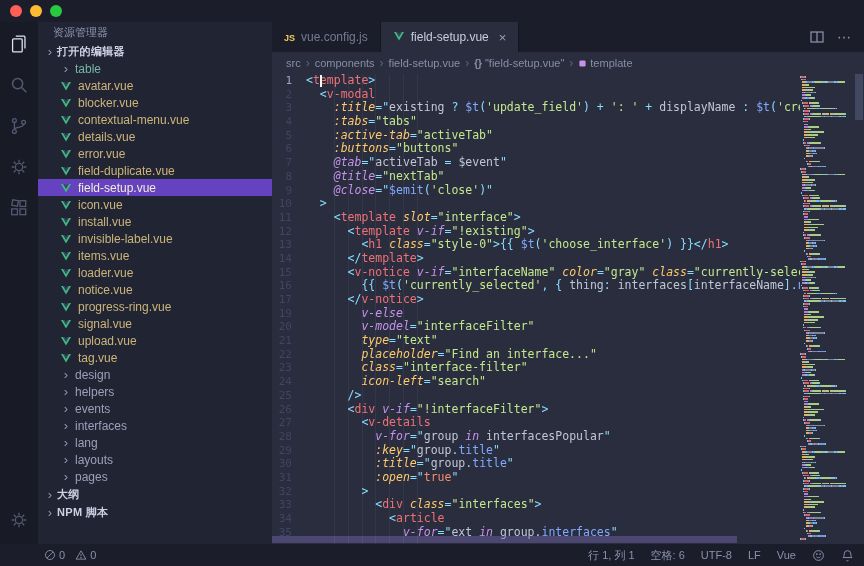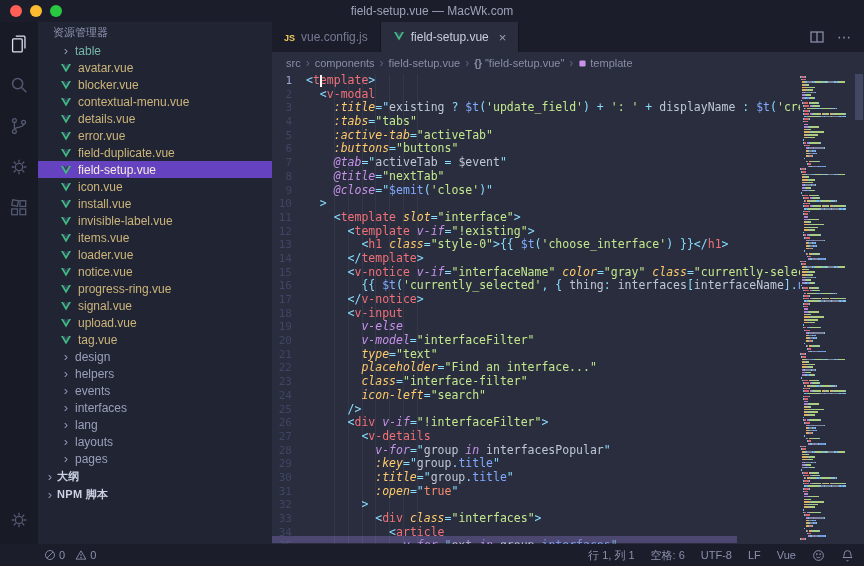--- a/index.html
+++ b/index.html
@@ -87,21 +87,20 @@
 </style>
 </head>
 <body>
 
 <div class="titlebar">
   <div class="traffic">
     <span class="dot red"></span>
     <span class="dot yel"></span>
     <span class="dot grn"></span>
   </div>
-  <div class="title-text">field-setup.vue — MacWk.com</div>
 </div>
 
 <div class="main">
   <div class="activity">
       <div class="act-icon active">
         <svg width="22" height="22" viewBox="0 0 24 24" fill="none" stroke="currentColor" stroke-width="1.4">
           <path d="M8.5 3.5h9a1 1 0 0 1 1 1v12.5"></path>
           <rect x="5" y="6.5" width="10.5" height="14" rx="1"></rect>
         </svg>
       </div>
@@ -137,20 +136,24 @@
       <div class="act-icon act-bottom">
         <svg width="22" height="22" viewBox="0 0 24 24" fill="none" stroke="currentColor" stroke-width="1.4">
           <circle cx="12" cy="12" r="4"></circle>
           <path d="M12 4v3M12 17v3M4 12h3M17 12h3M6.3 6.3l2.1 2.1M15.6 15.6l2.1 2.1M17.7 6.3l-2.1 2.1M8.4 15.6l-2.1 2.1"></path>
         </svg>
       </div>
     </div>
 
   <div class="sidebar">
     <div class="sidebar-title">资源管理器</div>
+    <div class="section-row">
+      <span class="chev"></span>
+      <span>打开的编辑器</span>
+    </div>
     <div class="tree">
         <div class="tree-row">
           <span class="chev"></span>
           <span class="tree-label folder teal">table</span>
         </div>
         <div class="tree-row">
           <span class="vue-ic">
             <svg width="12" height="12" viewBox="0 0 24 24">
               <path fill="#41b883" d="M2 4h4.4L12 13.4 17.6 4H22L12 21z"></path>
               <path fill="#35495e" d="M6.4 4h3.4L12 7.8 14.2 4h3.4L12 13.4z"></path>
@@ -406,21 +409,20 @@
             <div class="code-line"><span class="ln">8</span><span class="lc"><span class="tk-i">    </span><span class="tk-d">@title</span><span class="tk-p">=</span><span class="tk-s">"nextTab"</span></span></div>
             <div class="code-line"><span class="ln">9</span><span class="lc"><span class="tk-i">    </span><span class="tk-d">@close</span><span class="tk-p">="</span><span class="tk-f">$emit</span><span class="tk-p">(</span><span class="tk-s">'close'</span><span class="tk-p">)"</span></span></div>
             <div class="code-line"><span class="ln">10</span><span class="lc"><span class="tk-i">  </span><span class="tk-p">&gt;</span></span></div>
             <div class="code-line"><span class="ln">11</span><span class="lc"><span class="tk-i">    </span><span class="tk-p">&lt;</span><span class="tk-t">template</span><span class="tk-i"> </span><span class="tk-a">slot</span><span class="tk-p">=</span><span class="tk-s">"interface"</span><span class="tk-p">&gt;</span></span></div>
             <div class="code-line"><span class="ln">12</span><span class="lc"><span class="tk-i">      </span><span class="tk-p">&lt;</span><span class="tk-t">template</span><span class="tk-i"> </span><span class="tk-d">v-if</span><span class="tk-p">=</span><span class="tk-s">"!existing"</span><span class="tk-p">&gt;</span></span></div>
             <div class="code-line"><span class="ln">13</span><span class="lc"><span class="tk-i">        </span><span class="tk-p">&lt;</span><span class="tk-t">h1</span><span class="tk-i"> </span><span class="tk-a">class</span><span class="tk-p">=</span><span class="tk-s">"style-0"</span><span class="tk-p">&gt;</span><span class="tk-p">{{ </span><span class="tk-f">$t</span><span class="tk-p">(</span><span class="tk-s">'choose_interface'</span><span class="tk-p">)</span><span class="tk-p"> }}</span><span class="tk-p">&lt;/</span><span class="tk-t">h1</span><span class="tk-p">&gt;</span></span></div>
             <div class="code-line"><span class="ln">14</span><span class="lc"><span class="tk-i">      </span><span class="tk-p">&lt;/</span><span class="tk-t">template</span><span class="tk-p">&gt;</span></span></div>
             <div class="code-line"><span class="ln">15</span><span class="lc"><span class="tk-i">      </span><span class="tk-p">&lt;</span><span class="tk-t">v-notice</span><span class="tk-i"> </span><span class="tk-d">v-if</span><span class="tk-p">=</span><span class="tk-s">"interfaceName"</span><span class="tk-i"> </span><span class="tk-a">color</span><span class="tk-p">=</span><span class="tk-s">"gray"</span><span class="tk-i"> </span><span class="tk-a">class</span><span class="tk-p">=</span><span class="tk-s">"currently-selected"</span></span></div>
             <div class="code-line"><span class="ln">16</span><span class="lc"><span class="tk-i">        </span><span class="tk-p">{{ </span><span class="tk-f">$t</span><span class="tk-p">(</span><span class="tk-s">'currently_selected'</span><span class="tk-p">, { </span><span class="tk-i">thing</span><span class="tk-p">: </span><span class="tk-i">interfaces</span><span class="tk-p">[</span><span class="tk-i">interfaceName</span><span class="tk-p">]</span><span class="tk-p">.</span><span class="tk-f">name</span></span></div>
             <div class="code-line"><span class="ln">17</span><span class="lc"><span class="tk-i">      </span><span class="tk-p">&lt;/</span><span class="tk-t">v-notice</span><span class="tk-p">&gt;</span></span></div>
-            <div class="code-line"><span class="ln">18</span><span class="lc"><span class="tk-i">      </span><span class="tk-p">&lt;</span><span class="tk-t">v-input</span></span></div>
             <div class="code-line"><span class="ln">19</span><span class="lc"><span class="tk-i">        </span><span class="tk-d">v-else</span></span></div>
             <div class="code-line"><span class="ln">20</span><span class="lc"><span class="tk-i">        </span><span class="tk-d">v-model</span><span class="tk-p">=</span><span class="tk-s">"interfaceFilter"</span></span></div>
             <div class="code-line"><span class="ln">21</span><span class="lc"><span class="tk-i">        </span><span class="tk-a">type</span><span class="tk-p">=</span><span class="tk-s">"text"</span></span></div>
             <div class="code-line"><span class="ln">22</span><span class="lc"><span class="tk-i">        </span><span class="tk-a">placeholder</span><span class="tk-p">=</span><span class="tk-s">"Find an interface..."</span></span></div>
             <div class="code-line"><span class="ln">23</span><span class="lc"><span class="tk-i">        </span><span class="tk-a">class</span><span class="tk-p">=</span><span class="tk-s">"interface-filter"</span></span></div>
             <div class="code-line"><span class="ln">24</span><span class="lc"><span class="tk-i">        </span><span class="tk-a">icon-left</span><span class="tk-p">=</span><span class="tk-s">"search"</span></span></div>
             <div class="code-line"><span class="ln">25</span><span class="lc"><span class="tk-i">      </span><span class="tk-p">/&gt;</span></span></div>
             <div class="code-line"><span class="ln">26</span><span class="lc"><span class="tk-i">      </span><span class="tk-p">&lt;</span><span class="tk-t">div</span><span class="tk-i"> </span><span class="tk-d">v-if</span><span class="tk-p">=</span><span class="tk-s">"!interfaceFilter"</span><span class="tk-p">&gt;</span></span></div>
             <div class="code-line"><span class="ln">27</span><span class="lc"><span class="tk-i">        </span><span class="tk-p">&lt;</span><span class="tk-t">v-details</span></span></div>
             <div class="code-line"><span class="ln">28</span><span class="lc"><span class="tk-i">          </span><span class="tk-d">v-for</span><span class="tk-p">="</span><span class="tk-i">group </span><span class="tk-d">in </span><span class="tk-i">interfacesPopular</span><span class="tk-p">"</span></span></div>

